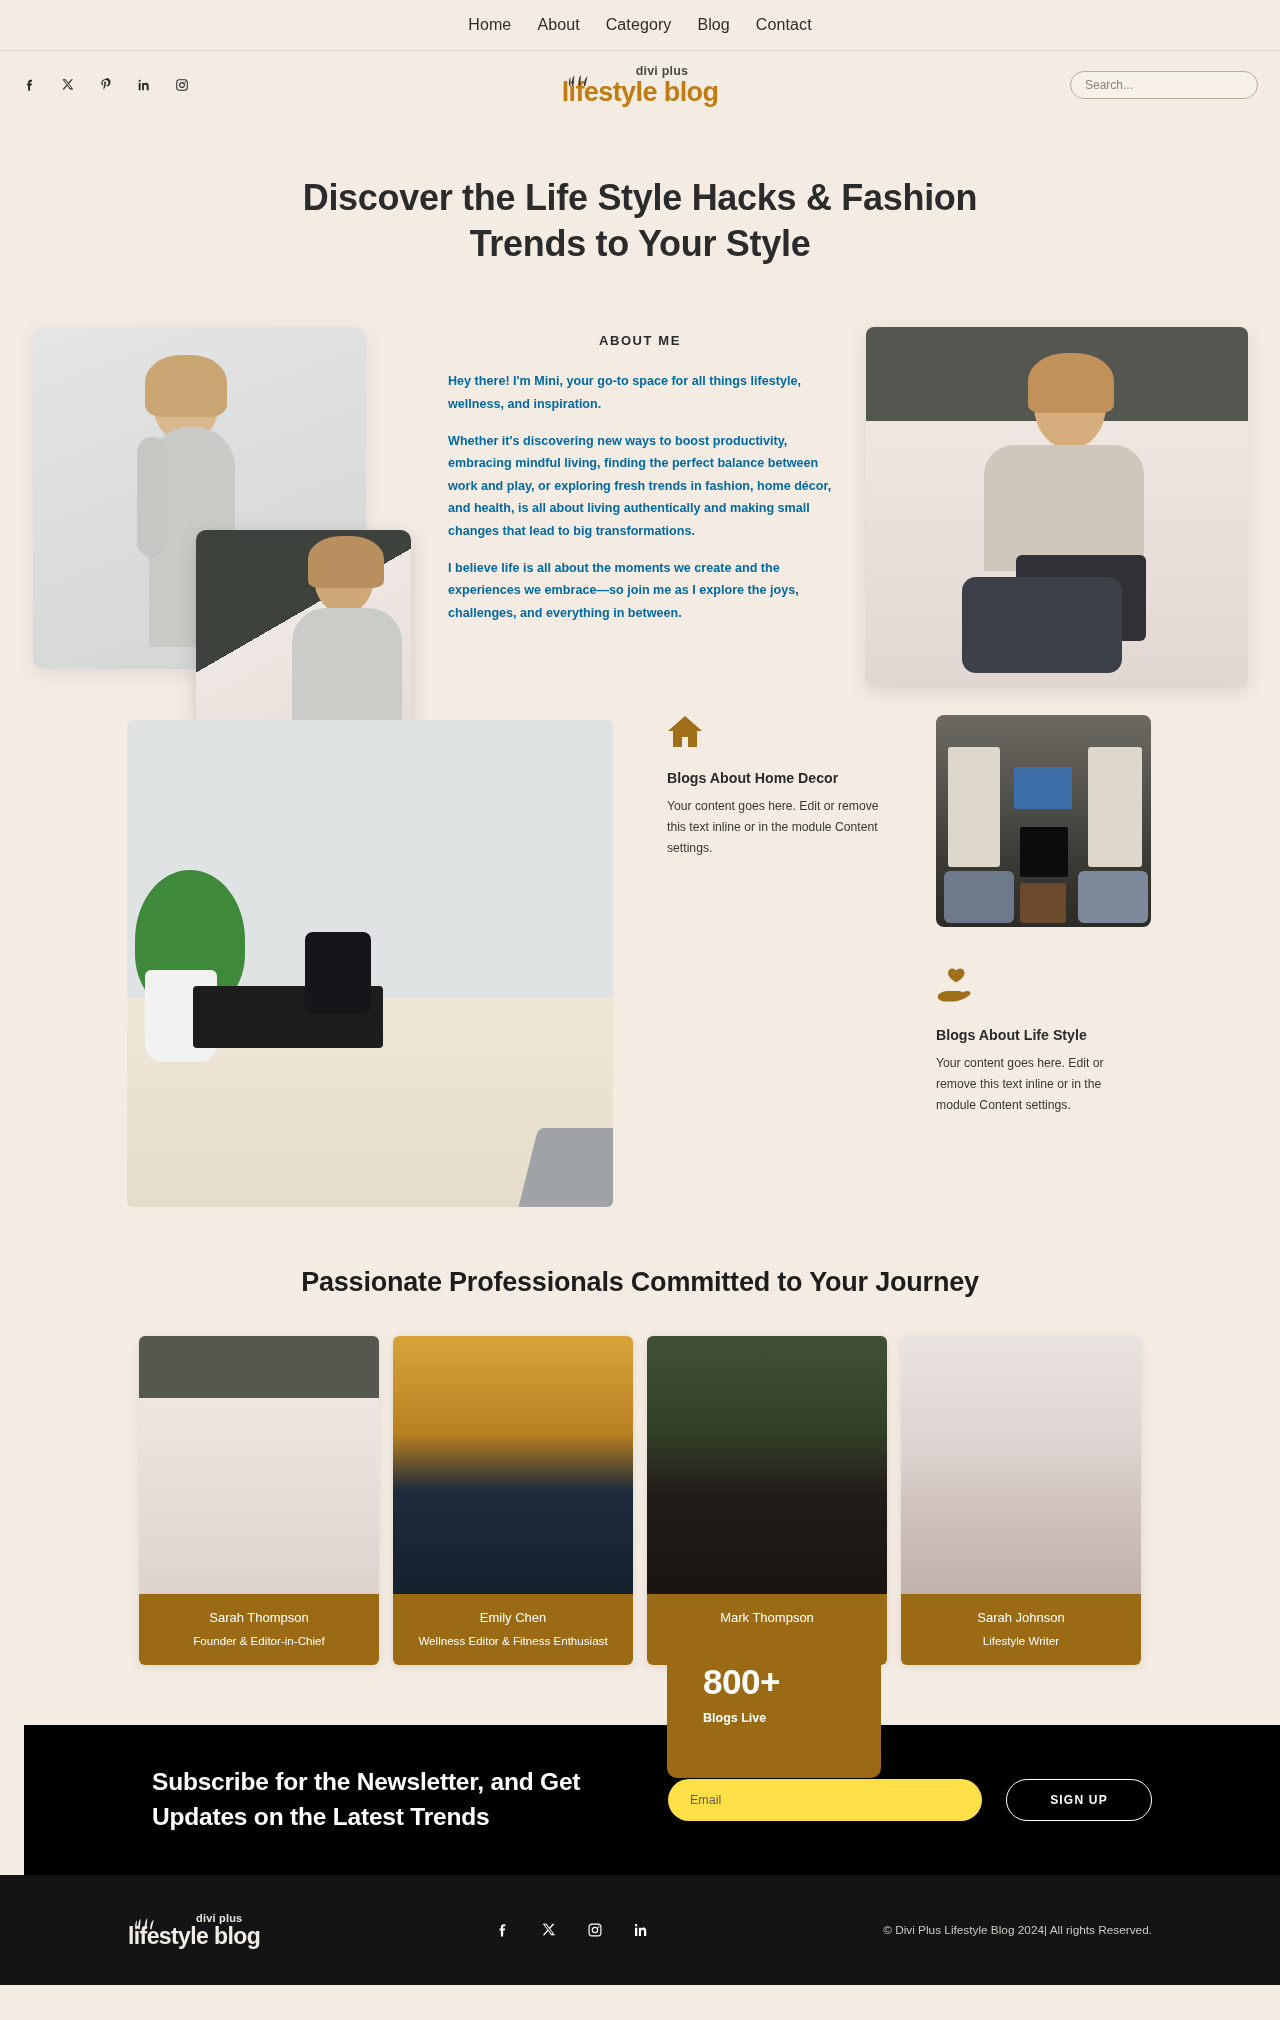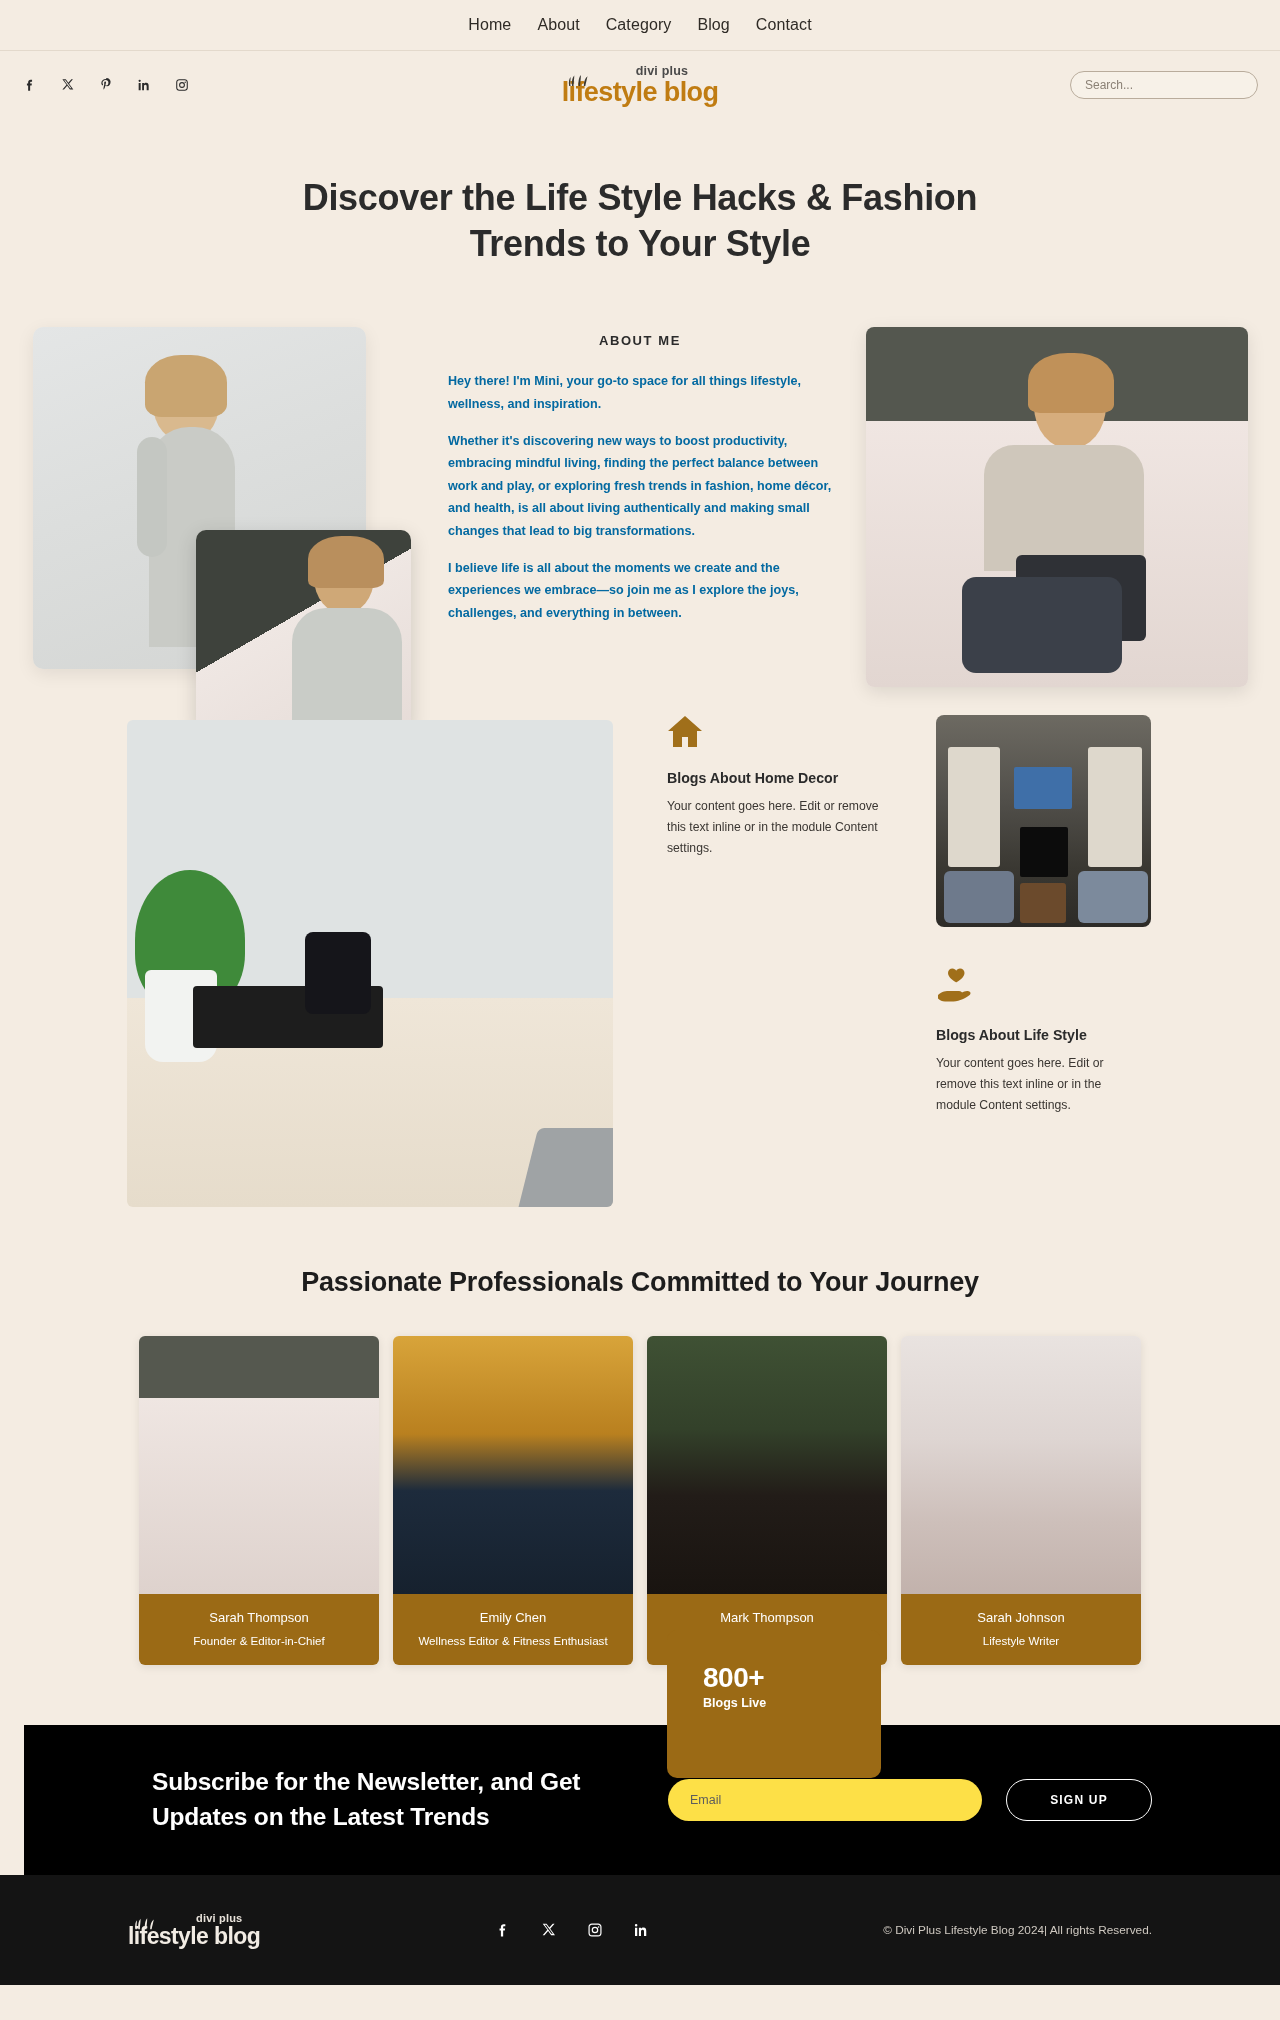--- a/index.html
+++ b/index.html
@@ -123,22 +123,22 @@
   }
   .feat-body { font-size: 12.2px; line-height: 1.72; color: #3a3632; }
 
   .counter {
     position: absolute; left: 667px; top: 915px;
     width: 214px; height: 148px; border-radius: 10px;
     background: #9b6a15; color: #fff;
     padding: 34px 0 0 36px;
   }
   .counter-num {
-    font-size: 28px; font-weight: 800; letter-spacing: -.5px; line-height: 1;
-    margin-bottom: 4px;
+    font-size: 35px; font-weight: 800; letter-spacing: -.5px; line-height: 1;
+    margin-bottom: 12px;
   }
   .counter-label { font-size: 12.5px; font-weight: 600; }
 
   .feat-img-sm {
     position: absolute; left: 936px; top: 0;
     width: 215px; height: 212px; border-radius: 8px; overflow: hidden;
   }
   .feat-col-right { position: absolute; left: 936px; top: 250px; width: 200px; }
 
   

